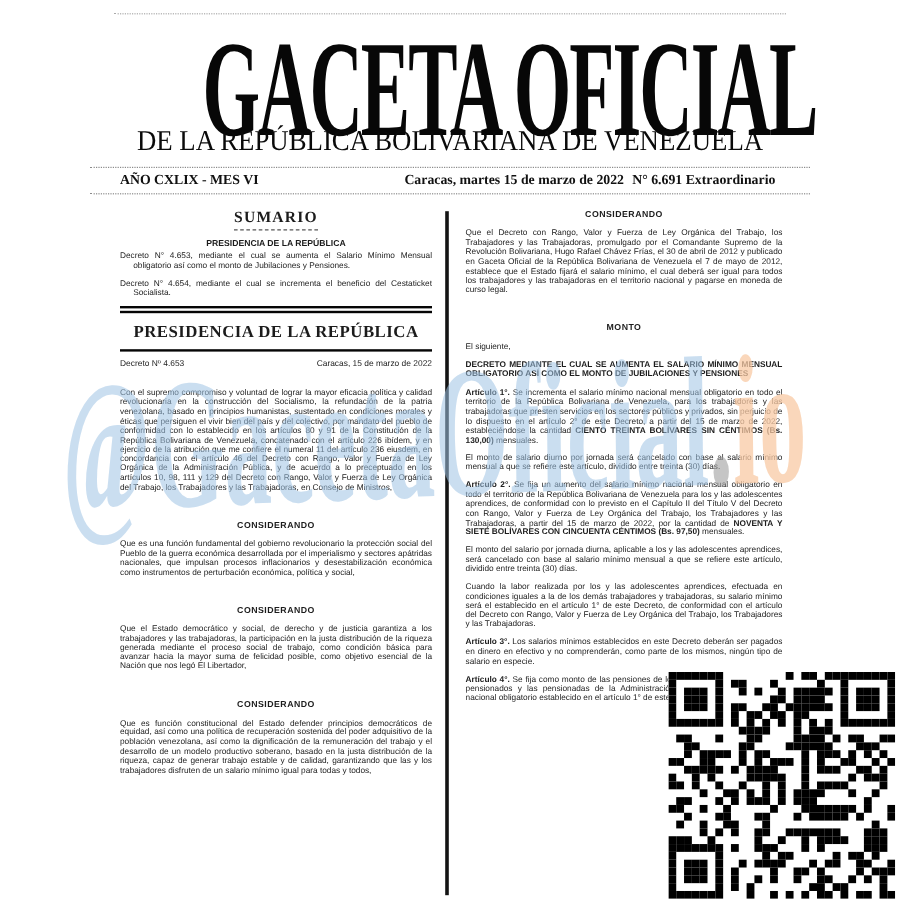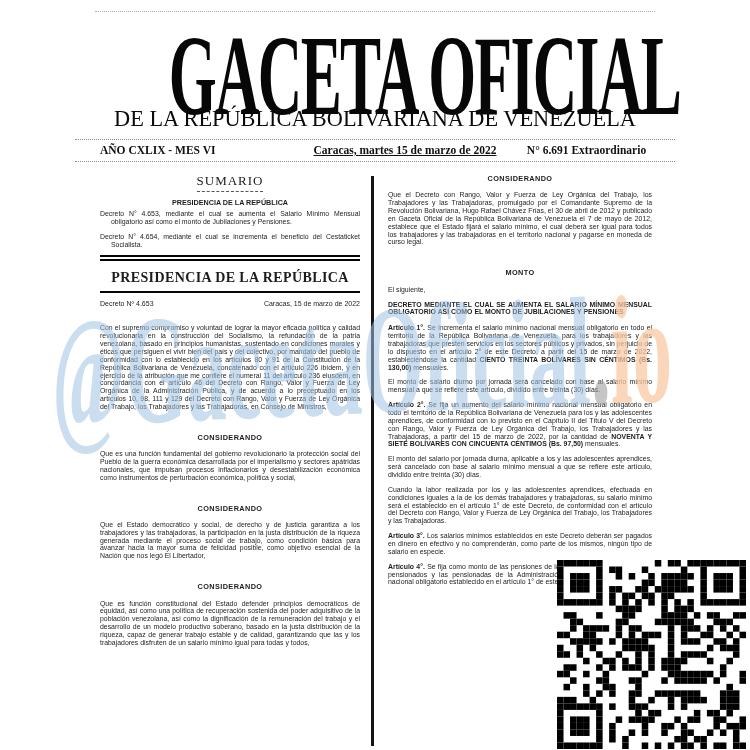--- a/index.html
+++ b/index.html
@@ -9,29 +9,29 @@
   .mast-title{position:absolute;top:18px;left:0;width:750px;text-align:center;
     font-family:"Liberation Serif",serif;font-weight:bold;font-size:112px;line-height:1;
     letter-spacing:-3px;white-space:nowrap;transform:scale(0.55,1.02);transform-origin:50% 0;color:#070707;}
   .mast-sub{position:absolute;top:104px;left:0;width:750px;text-align:center;
     font-family:"Liberation Serif",serif;font-size:24px;line-height:1.2;color:#0a0a0a;
     white-space:nowrap;transform:scale(0.93,1);transform-origin:50% 0;}
   .infobar{position:absolute;top:139px;left:75px;width:600px;border-top:1px dotted #8a8a8a;
     border-bottom:1px dotted #8a8a8a;padding:4px 0 5px 0;display:flex;align-items:center;
     font-family:"Liberation Serif",serif;font-weight:bold;font-size:11.5px;color:#111;}
   .infobar .l{width:215px;padding-left:25px;box-sizing:border-box;text-align:left;}
-  .infobar .c{width:230px;text-align:center;text-decoration:underline;}
+  .infobar .c{width:230px;text-align:right;}
   .infobar .r{flex:1;text-align:center;padding-right:22px;}
   
   .divider{position:absolute;left:371px;top:176px;height:570px;width:3px;background:#141414;}
   .col{position:absolute;top:172px;font-size:6.9px;line-height:1.14;text-align:justify;}
   .col-left{left:100px;width:260px;}
   .col-right{left:388px;width:264px;}
   .para{margin:0 0 7px 0;}
-  .sum-title{font-family:"Liberation Serif",serif;font-weight:normal;font-size:13px;
+  .sum-title{font-family:"Liberation Serif",serif;font-weight:bold;font-size:13px;
     text-align:center;margin:2px 0 7px 0;letter-spacing:1px;}
   .sum-title span{display:inline-block;border-bottom:1px dashed #555;padding-bottom:2px;}
   .sum-sec{font-weight:bold;font-size:7.2px;text-align:center;margin:0 0 3px 0;}
   .hang{padding-left:11px;text-indent:-11px;margin:0 0 7px 0;}
   .dbl-rule{border-top:2.5px solid #050505;border-bottom:2.5px solid #050505;height:2px;margin:3px 0 9px 0;}
   .pres-head{font-family:"Liberation Serif",serif;font-weight:bold;font-size:14px;
     text-align:center;letter-spacing:0.4px;margin:0 0 5px 0;}
   .rule{border-top:2px solid #050505;margin:0 0 7px 0;}
   .drow{display:flex;justify-content:space-between;font-size:7px;margin:0 0 16px 0;}
   .sig{font-weight:bold;font-size:7.3px;text-align:center;line-height:1.35;margin:0 0 9px 0;}

